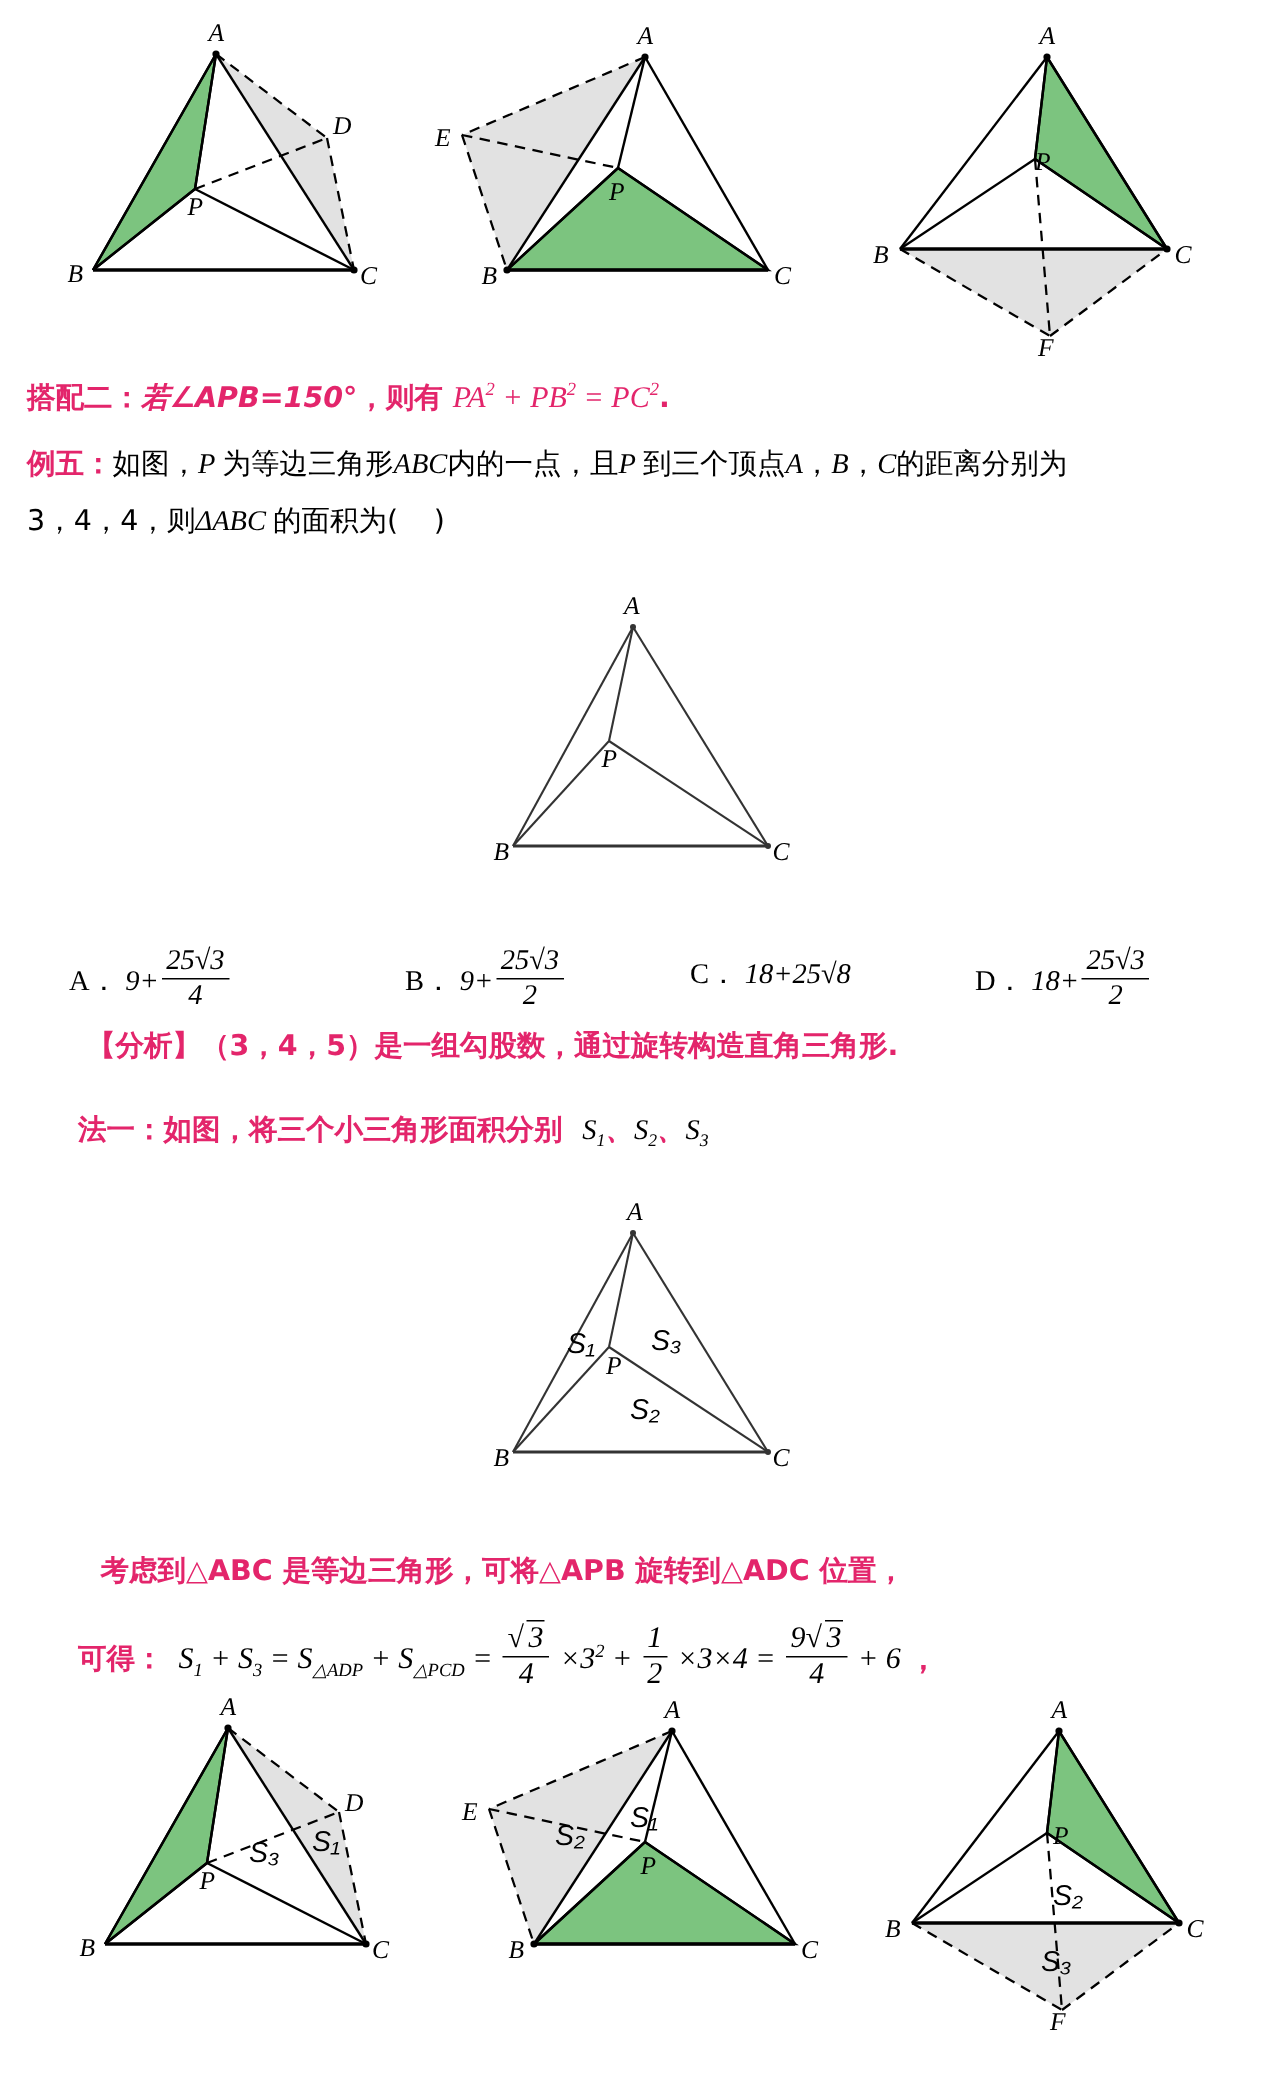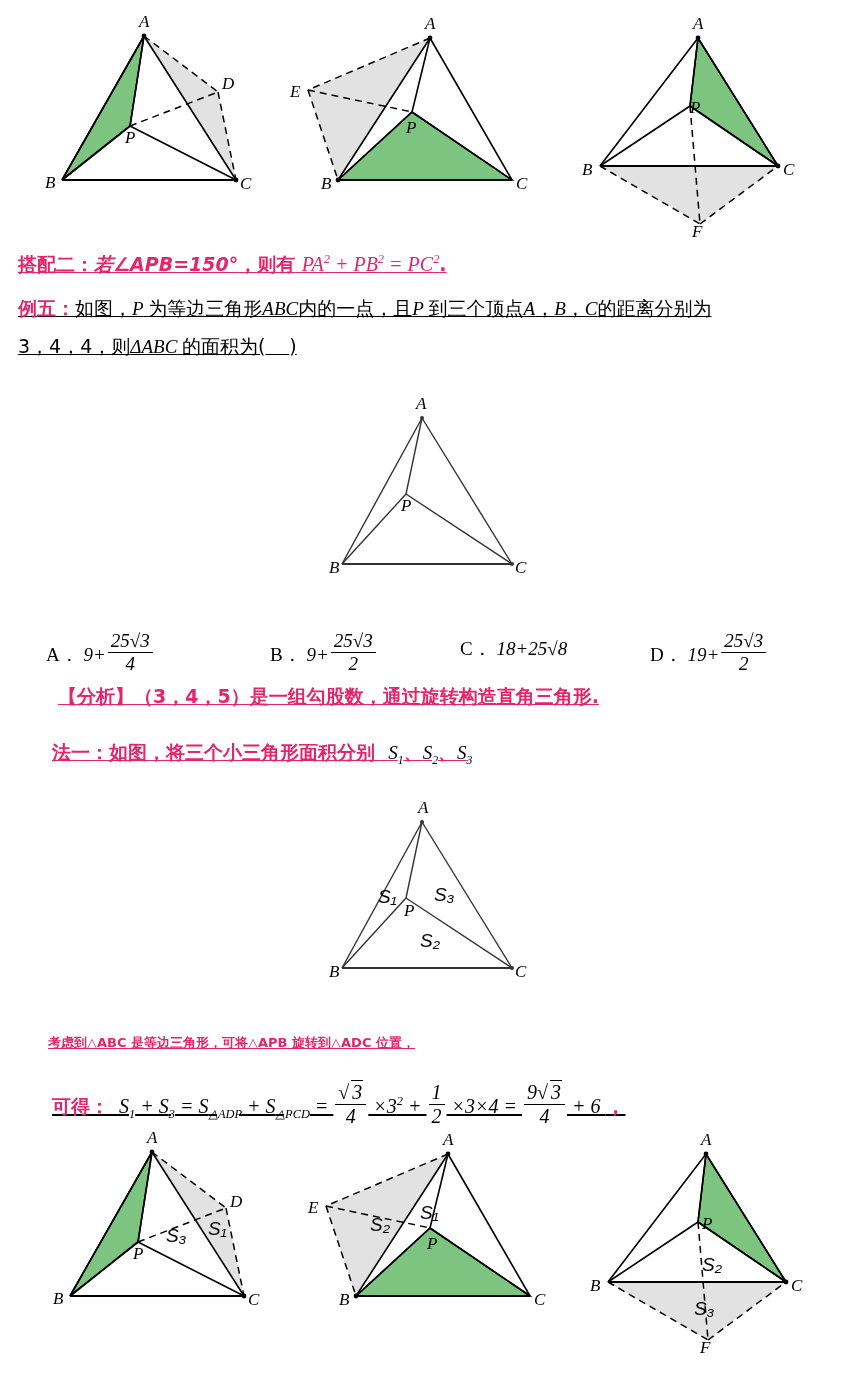--- a/index.html
+++ b/index.html
@@ -1,20 +1,20 @@
 <!DOCTYPE html>
 <html><head>
 <meta charset="utf-8">
 <style>
   html,body{margin:0;padding:0;background:#fff;}
   body{width:847px;height:1382px;position:relative;overflow:hidden;
        font-family:"Liberation Serif",serif;color:#000;}
   .fig{position:absolute;}
   .crimson{color:#E3256B;font-weight:bold;}
-  .txtline{position:absolute;white-space:nowrap;text-decoration:underline;}
+  .txtline{position:absolute;white-space:nowrap;}
   .mathi{font-family:"Liberation Serif",serif;font-style:italic;}
   .sup{font-size:0.62em;vertical-align:super;font-style:italic;}
   .sub{font-size:0.62em;vertical-align:sub;font-style:italic;}
   .cn{font-family:"DejaVu Sans",sans-serif;}
   
   .frac{display:inline-block;vertical-align:-0.48em;text-align:center;
         font-style:italic;margin:0 2px;}
   .frac .num{display:block;border-bottom:1.4px solid #000;padding:0 3px;line-height:1.15;}
   .frac .den{display:block;padding:0 3px;line-height:1.15;}
   .rad{display:inline-block;position:relative;padding-left:2px;}
@@ -143,21 +143,21 @@
 <div class="opt" style="left:228px;top:630px;margin-left:42px;">
   <span>B．</span>
   <span class="mathi">9+</span><span class="frac"><span class="num">25√3</span><span class="den">2</span></span>
 </div>
 <div class="opt" style="left:460px;top:636px;">
   <span>C．</span>
   <span class="mathi">18+25√8</span>
 </div>
 <div class="opt" style="left:650px;top:630px;">
   <span>D．</span>
-  <span class="mathi">19+</span><span class="frac"><span class="num">25√3</span><span class="den">2</span></span>
+  <span class="mathi">18+</span><span class="frac"><span class="num">25√3</span><span class="den">2</span></span>
 </div>
 
 <div class="txtline crimson cn" style="left:58px;top:684px;font-size:19px;">
   <span>【分析】</span><span>（3，4，5）是一组勾股数，通过旋转构造直角三角形.</span>
 </div>
 
 <div class="txtline crimson cn" style="left:52px;top:740px;font-size:19px;">
   <span>法一：</span><span>如图，将三个小三角形面积分别</span>&nbsp;
   <span style="font-family:'Liberation Serif',serif;font-style:italic;color:#000;font-weight:normal;">
     <span>S<span class="sub">1</span></span><span class="cn crimson">、</span><span>S<span class="sub">2</span></span><span class="cn crimson">、</span><span>S<span class="sub">3</span></span>
@@ -177,21 +177,21 @@
   </svg>
   <span class="lbl" style="position:absolute;left:88px;top:-2px;">A</span>
   <span class="lbl" style="position:absolute;left:-1px;top:162px;">B</span>
   <span class="lbl" style="position:absolute;left:185px;top:162px;">C</span>
   <span class="lbl" style="position:absolute;left:74px;top:101px;">P</span>
   <span class="lbls" style="position:absolute;left:48px;top:86px;">S₁</span>
   <span class="lbls" style="position:absolute;left:90px;top:130px;">S₂</span>
   <span class="lbls" style="position:absolute;left:104px;top:84px;">S₃</span>
 </div>
 
-<div class="txtline crimson cn" style="left:48px;top:1034px;font-size:13px;">
+<div class="txtline crimson cn" style="left:67px;top:1034px;font-size:19px;">
   <span>考虑到△ABC 是等边三角形，可将△APB 旋转到△ADC 位置，</span>
 </div>
 
 <div class="txtline" style="left:52px;top:1080px;font-size:20px;">
   <span class="crimson cn" style="font-size:19px;margin-top:36px;">可得：</span>&nbsp;
   <span style="font-family:'Liberation Serif',serif;font-style:italic;">
     S<span class="sub">1</span> + S<span class="sub">3</span> = S<span class="sub">△ADP</span> + S<span class="sub">△PCD</span> =
     <span class="frac"><span class="num">√<span class="rad"><span class="bar">3</span></span></span><span class="den">4</span></span>
     ×3<span class="sup">2</span> +
     <span class="frac"><span class="num">1</span><span class="den">2</span></span>

